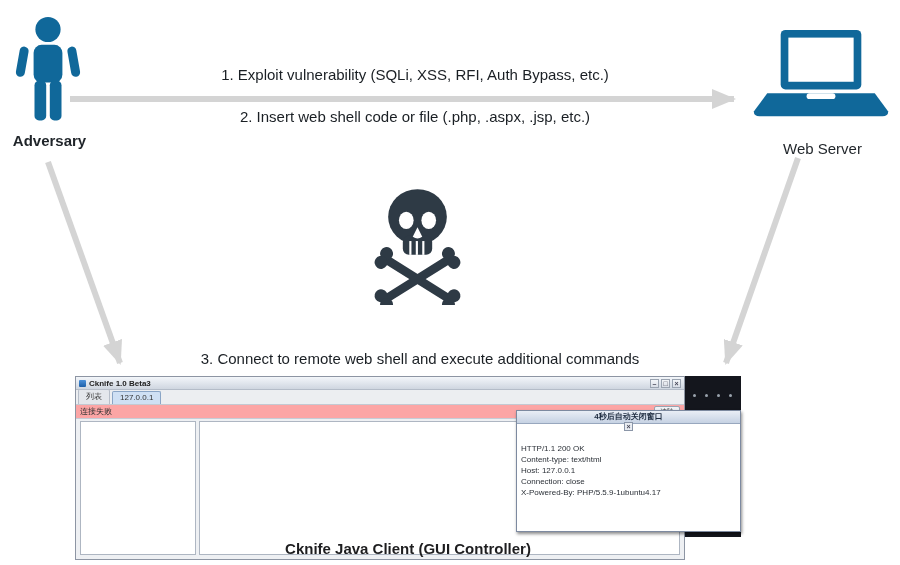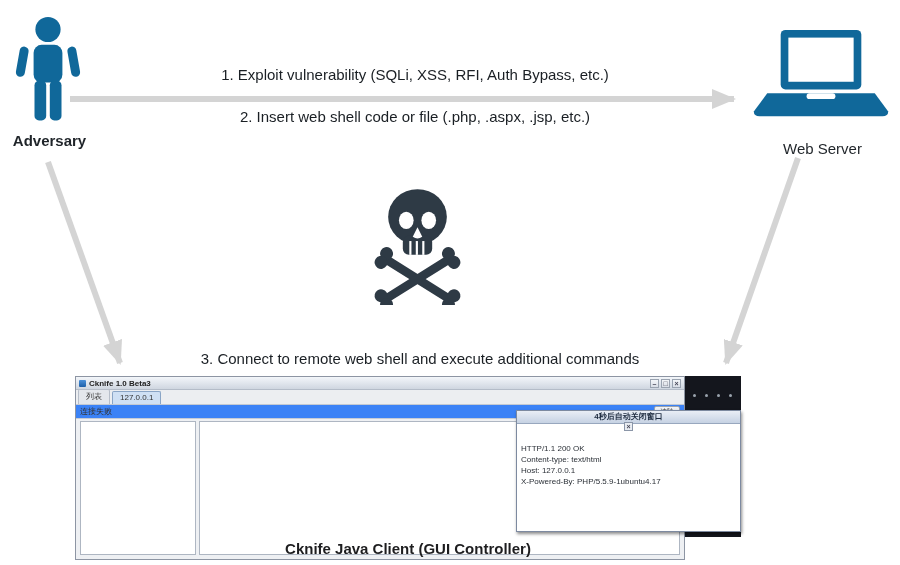--- a/index.html
+++ b/index.html
@@ -35,21 +35,21 @@
   .appicon{width:7px;height:7px;background:linear-gradient(#4a90d9,#1d5fa8);border-radius:1px;flex:0 0 auto;}
   .titletext{flex:1 1 auto;white-space:nowrap;overflow:hidden;}
   .winbtns{display:flex;gap:2px;}
   .wbtn{width:9px;height:9px;border:1px solid #9aa3b0;background:linear-gradient(#f4f6f9,#d9dee6);
         font-size:7px;line-height:7px;text-align:center;color:#445;}
   .tabbar{height:15px;background:#eceef1;border-bottom:1px solid #c3c9d2;display:flex;align-items:flex-end;
           padding:1px 2px 0 2px;}
   .tab{font-size:8px;padding:1px 7px 2px 7px;border:1px solid #b7bec9;border-bottom:none;background:#e4e7ec;
        color:#333;border-radius:2px 2px 0 0;margin-right:2px;white-space:nowrap;}
   .tab.selected{background:#cfe0f4;border-color:#8aa5c6;}
-  .statusbar{height:14px;background:#3b82f6;border-bottom:1px solid #c6ccd6;display:flex;align-items:center;
+  .statusbar{height:14px;background:#fca5a5;border-bottom:1px solid #c6ccd6;display:flex;align-items:center;
              justify-content:space-between;padding:0 4px;font-size:8px;color:#333;}
   .clearbtn{font-size:7px;height:11px;padding:0 5px;background:linear-gradient(#f2f4f8,#dde2ea);
             border:1px solid #9aa3b0;border-radius:2px;color:#333;font-family:"Liberation Sans",sans-serif;}
   .content{position:absolute;left:1px;right:1px;top:42px;bottom:1px;background:#eef0f3;}
   .panel{position:absolute;top:2px;bottom:3px;background:#fff;border:1px solid #aeb6c2;}
   .panel.left{left:3px;width:116px;}
   .panel.right{left:122px;right:3px;}
 
   .popup{position:absolute;left:441px;top:34px;width:225px;height:122px;background:#fff;
          border:1px solid #7d8aa0;box-shadow:1px 2px 3px rgba(0,0,0,.45);}
@@ -166,20 +166,21 @@
 
     <div class="popup">
       <div class="popup-title">
         <span>4秒后自动关闭窗口</span>
         <span class="popup-close">×</span>
       </div>
       <div class="popup-body">
         <div>HTTP/1.1 200 OK</div>
         <div>Content-type: text/html</div>
         <div>Host: 127.0.0.1</div>
+        <div>Connection: close</div>
         <div>X-Powered-By: PHP/5.5.9-1ubuntu4.17</div>
       </div>
     </div>
 
   </div>
 
   <div class="caption">Cknife Java Client (GUI Controller)</div>
 
 </div>
 

